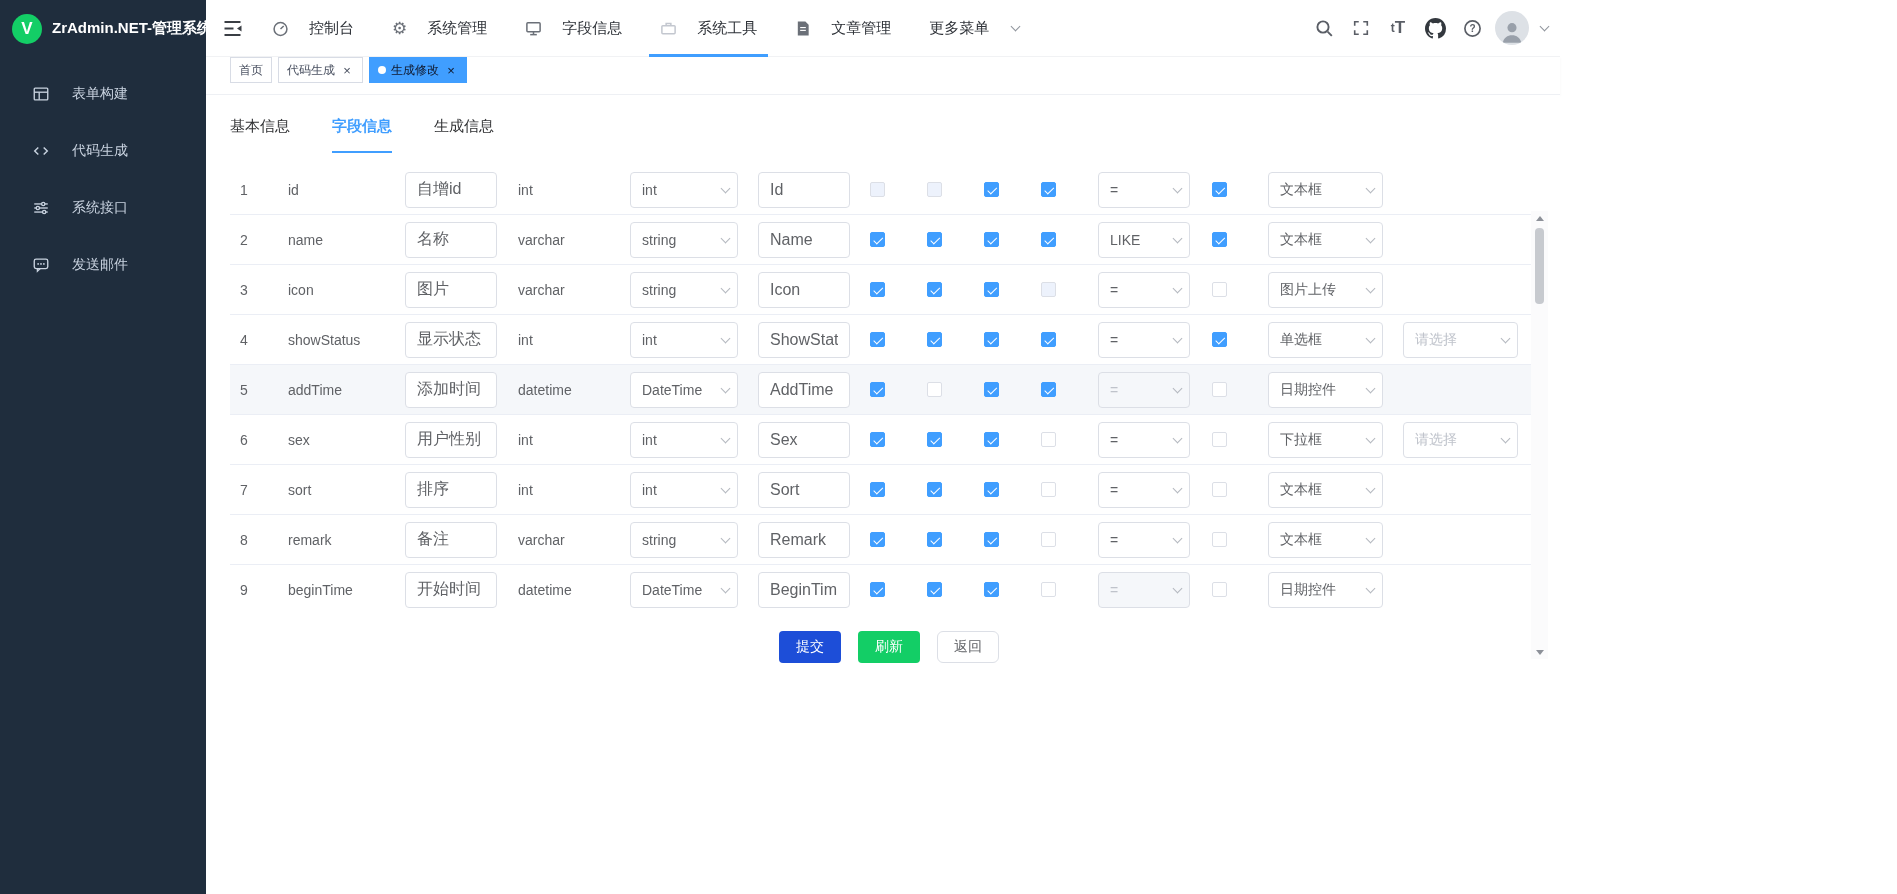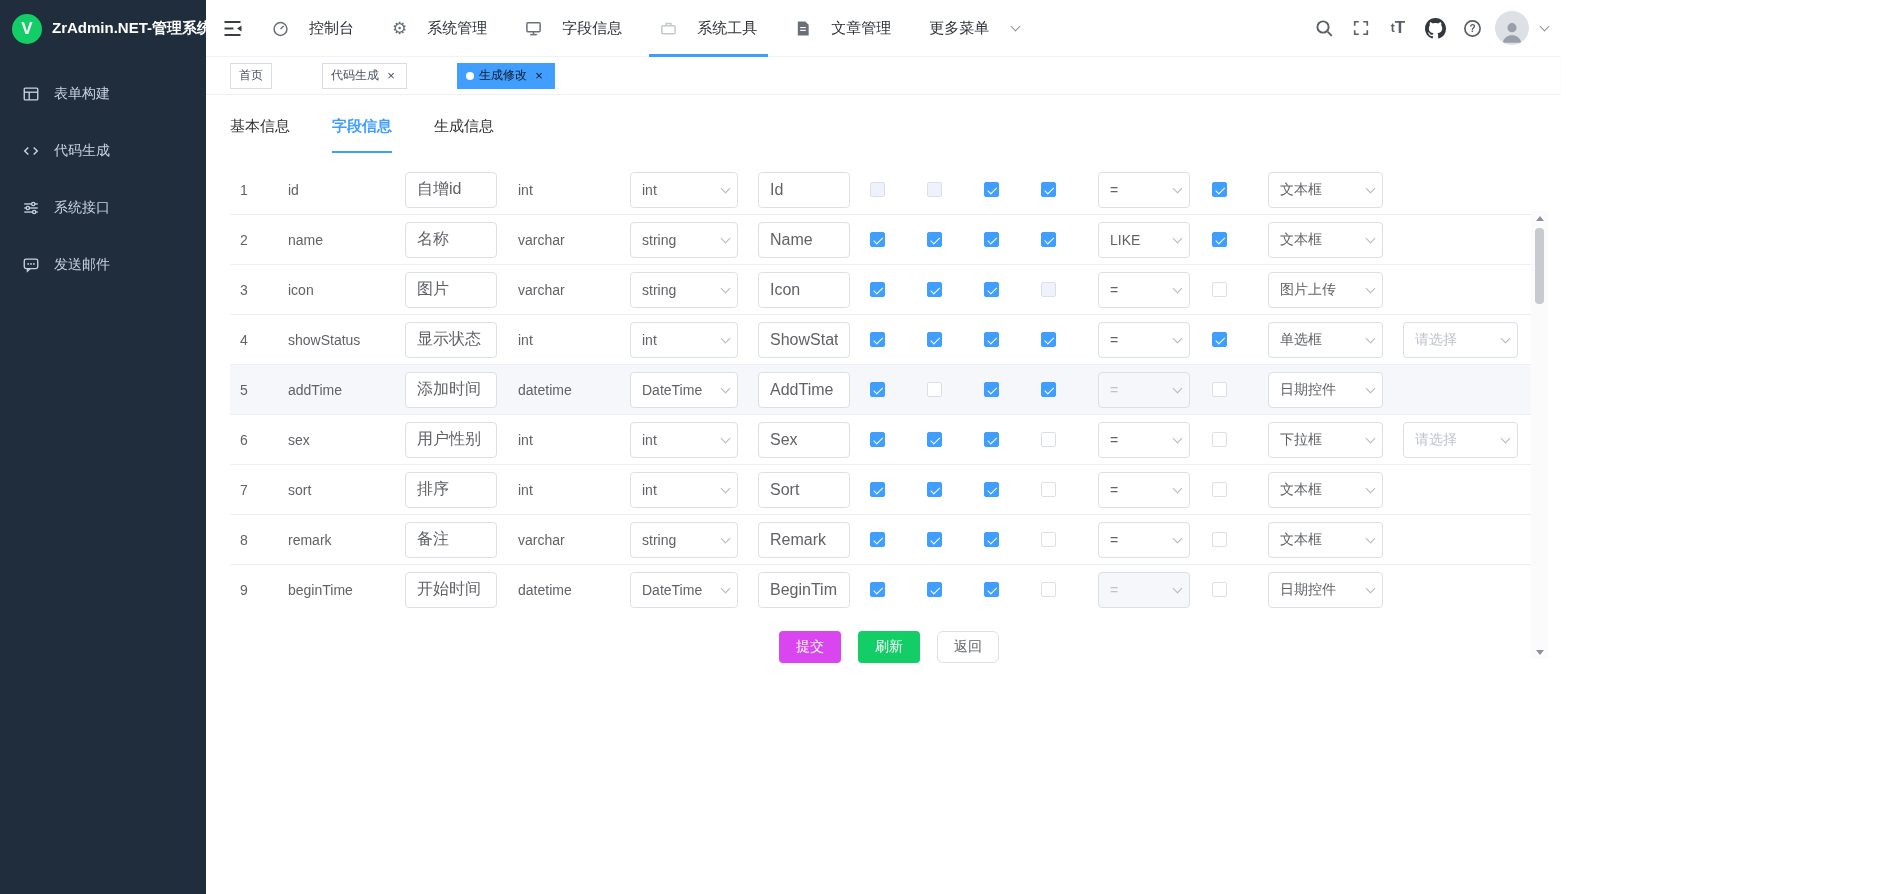--- a/index.html
+++ b/index.html
@@ -5,41 +5,41 @@
   * { margin:0; padding:0; box-sizing:border-box; }
   html,body { width:1897px; height:894px; background:#fff; font-family:"Liberation Sans", sans-serif; }
   .app { position:relative; width:1560px; height:894px; background:#fff; }
 
   
   .sidebar { position:absolute; left:0; top:0; width:206px; height:894px; background:#1f2d3d; z-index:5; }
   .logo { height:57px; display:flex; align-items:center; gap:10px; padding-left:12px; cursor:pointer; }
   .logo-badge { width:30px; height:30px; border-radius:50%; background:#13ce66; color:#fff; font-weight:bold; font-size:17px; display:flex; align-items:center; justify-content:center; flex:none; }
   .logo-title { color:#fff; font-size:15px; font-weight:bold; white-space:nowrap; }
   .menu { padding-top:8px; }
-  .menu-item { height:57px; display:flex; align-items:center; gap:14px; padding-left:22px; color:#c9d3e0; font-size:14px; cursor:pointer; }
+  .menu-item { height:57px; display:flex; align-items:center; gap:22px; padding-left:32px; color:#c9d3e0; font-size:14px; cursor:pointer; }
   .menu-item .micon { width:18px; height:18px; display:inline-flex; color:#c9d3e0; flex:none; }
 
   
   .navbar { position:absolute; left:206px; top:0; width:1354px; height:57px; background:#fff; display:flex; align-items:center; border-bottom:1px solid #f2f3f5; }
   .hamburger { margin-left:16px; cursor:pointer; display:flex; flex:none; }
   .topnav { display:flex; height:57px; margin-left:10px; }
   .nav-item { display:flex; align-items:center; gap:20px; padding:0 19px; font-size:15px; color:#2e3238; cursor:pointer; position:relative; white-space:nowrap; }
   .nav-item .nicon { display:inline-flex; color:#6b7078; }
   .nav-item .gear-glyph { font-size:17px; line-height:1; color:#6b7078; }
   .nav-item.active::after { content:""; position:absolute; left:8px; right:8px; bottom:0; height:3px; background:#409eff; }
   .nav-item.active .nicon { color:#c3c7cf; }
   .caret { width:7px; height:7px; border-right:1.4px solid #8f949c; border-bottom:1.4px solid #8f949c; transform:rotate(45deg); margin-top:-4px; margin-left:3px; }
   .nav-right { margin-left:auto; display:flex; align-items:center; gap:9px; padding-right:12px; }
   .tool { width:28px; height:28px; display:flex; align-items:center; justify-content:center; color:#5a5e66; cursor:pointer; }
   .font-tool::before { content:"t"; font-size:12px; font-weight:bold; }
   .font-tool::after { content:"T"; font-size:17px; font-weight:bold; }
   .avatar { width:34px; height:34px; border-radius:50%; background:#dde1e6; display:flex; align-items:flex-end; justify-content:center; overflow:hidden; cursor:pointer; flex:none; }
 
   
-  .tagbar { position:absolute; left:206px; top:57px; width:1354px; height:38px; background:#fff; display:flex; align-items:center; padding-left:24px; border-bottom:1px solid #eef0f4; box-shadow:0 1px 3px rgba(0,0,0,.04);gap:44px; }
+  .tagbar { position:absolute; left:206px; top:57px; width:1354px; height:38px; background:#fff; display:flex; align-items:flex-start; padding-left:24px; border-bottom:1px solid #eef0f4; box-shadow:0 1px 3px rgba(0,0,0,.04); }
   .tag { display:inline-flex; align-items:center; height:26px; padding:0 8px; border:1px solid #d8dce5; background:#fff; color:#495060; font-size:12px; margin-right:6px; cursor:pointer; gap:5px; white-space:nowrap; }
   .tag .dot { width:8px; height:8px; border-radius:50%; background:#fff; display:none; flex:none; }
   .tag.active { background:#409eff; border-color:#409eff; color:#0f172a; }
   .tag.active .dot { display:inline-block; }
   .tag .close { font-size:13px; line-height:1; width:14px; height:14px; display:inline-flex; align-items:center; justify-content:center; border-radius:50%; }
   .tag .close::before { content:"×"; }
 
   
   .content { position:absolute; left:206px; top:95px; width:1354px; height:799px; background:#fff; padding:22px 0 0 24px; }
   .tabs { display:flex; height:38px; }
@@ -73,21 +73,21 @@
   .vscroll { position:absolute; right:0; top:46px; width:17px; height:448px; background:#fbfbfc; }
   .sb-btn { position:absolute; left:0; width:17px; height:14px; display:flex; align-items:center; justify-content:center; cursor:pointer; }
   .sb-up { top:0; } .sb-down { bottom:0; }
   .tri-up { width:0; height:0; border-left:4px solid transparent; border-right:4px solid transparent; border-bottom:5px solid #8d9199; }
   .tri-down { width:0; height:0; border-left:4px solid transparent; border-right:4px solid transparent; border-top:5px solid #8d9199; }
   .sb-thumb { position:absolute; left:4px; top:17px; width:9px; height:76px; border-radius:4px; background:#c7cacf; cursor:pointer; }
 
   
   .footer-actions { width:1318px; margin-top:18px; display:flex; justify-content:center; gap:17px; }
   .btn { height:32px; padding:0 16px; border-radius:4px; font-size:14px; border:1px solid transparent; cursor:pointer; font-family:inherit; }
-  .btn-primary { background:#d946ef; color:#fff;text-align:center; }
+  .btn-primary { background:#1d4ed8; color:#fff;text-align:center; }
   .btn-success { background:#13ce66; color:#fff; }
   .btn-plain { background:#fff; color:#606266; border-color:#dcdfe6;border-radius:6px; }
 
   svg { display:block; }
 </style>
 </head>
 <body>
 
 <div class="app">
 

